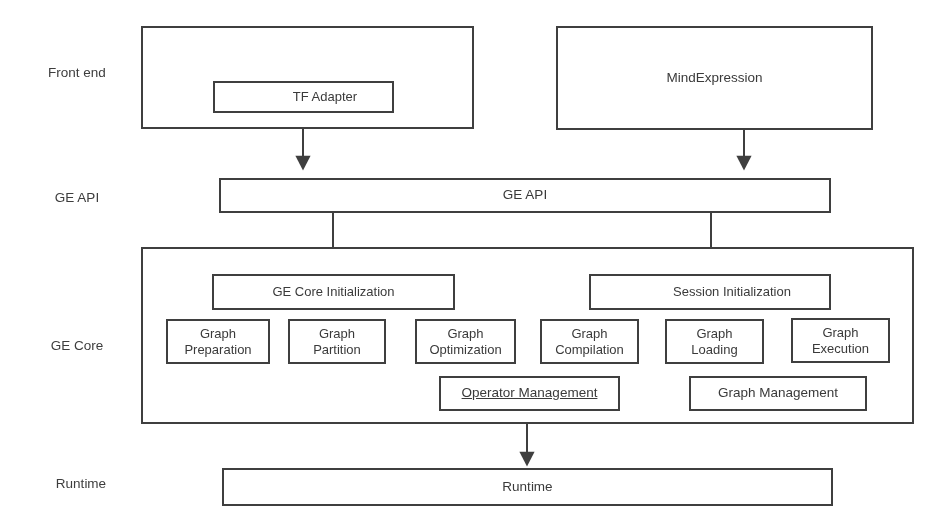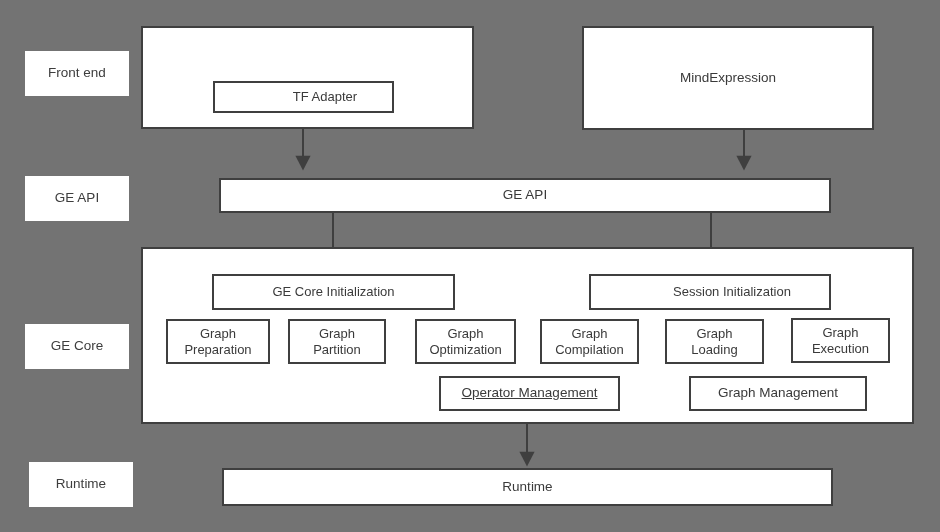--- a/index.html
+++ b/index.html
@@ -5,21 +5,21 @@
 <style>
   html, body {
     margin: 0;
     padding: 0;
     background: #000000;
   }
   #canvas {
     position: relative;
     width: 940px;
     height: 532px;
-    background: #737373;
+    background: #ffffff;
     font-family: "Liberation Sans", "DejaVu Sans", sans-serif;
     overflow: hidden;
   }
   .box {
     position: absolute;
     background: #ffffff;
     color: #3a3a3a;
     box-sizing: border-box;
     display: flex;
     align-items: center;
@@ -104,21 +104,21 @@
 
   <div class="box stage-label" style="left:25px; top:324px; width:104px; height:45px;text-align:center;">GE Core</div>
 
   <div class="box stage-label" style="left:29px; top:462px; width:104px; height:45px;">Runtime</div>
 
   <div class="box framed container-box" style="left:141px; top:26px; width:333px; height:103px;">
     <div class="container-title">Tensorflow</div>
   </div>
   <div class="box framed unit-box" style="left:213px; top:81px; width:181px; height:32px;padding-left:43px;">TF Adapter</div>
 
-  <div class="box framed" style="left:582px; top:26px; width:292px; height:104px; font-size:13.5px;">MindExpression</div>
+  <div class="box framed" style="left:556px; top:26px; width:317px; height:104px; font-size:13.5px;">MindExpression</div>
 
   <div class="box framed bar-label" style="left:219px; top:178px; width:612px; height:35px;">GE API</div>
 
   <div class="box framed" style="left:141px; top:247px; width:773px; height:177px;"></div>
 
   <div class="box framed unit-box" style="left:212px; top:274px; width:243px; height:36px;">GE Core Initialization</div>
 
   <div class="box framed unit-box" style="left:589px; top:274px; width:242px; height:36px;padding-left:44px;">Session Initialization</div>
 
   <div class="box framed unit-box" style="left:166px; top:319px; width:104px; height:45px;">Graph

